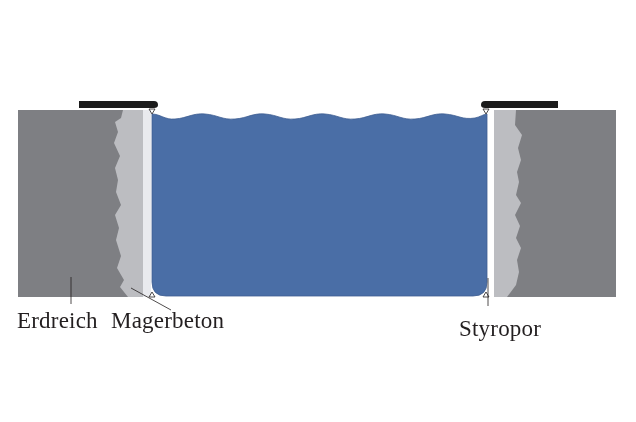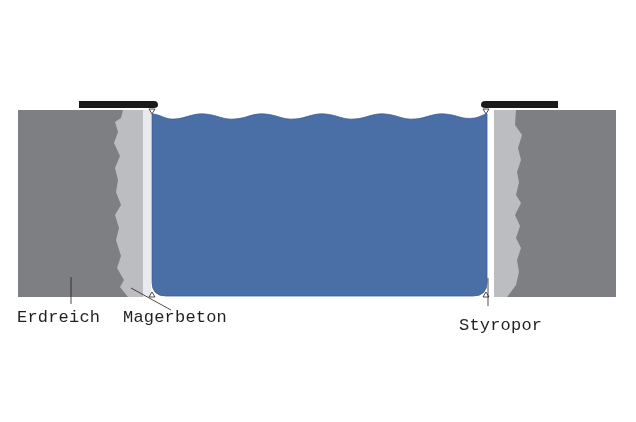--- a/index.html
+++ b/index.html
@@ -1,21 +1,21 @@
 <!DOCTYPE html>
 <html><head>
 <meta charset="utf-8">
 <style>
   html, body { margin: 0; padding: 0; background: #ffffff; }
   body { width: 636px; height: 422px; position: relative; overflow: hidden; }
   #diagram { position: absolute; left: 0; top: 0; width: 636px; height: 422px; }
   .label {
     position: absolute;
-    font-family: Liberation Mono, monospace;
-    font-size: 17px;
+    font-family: Liberation Serif, serif;
+    font-size: 23px;
     color: #231f20;
     letter-spacing: 0.2px;
     white-space: nowrap;
   }
 </style>
 </head>
 <body>
 
 <svg id="diagram" width="636" height="422" viewBox="0 0 636 422" xmlns="http://www.w3.org/2000/svg">
 
@@ -55,14 +55,14 @@
   <path fill="none" stroke="#231f20" stroke-width="0.8" d="M483,109 L489,109 L486,114 Z"></path>
   <path fill="none" stroke="#231f20" stroke-width="0.8" d="M149,297 L155,297 L152,292 Z"></path>
   <path fill="none" stroke="#231f20" stroke-width="0.8" d="M483,297 L489,297 L486,292 Z"></path>
 
   <line x1="71" y1="277" x2="71" y2="304" stroke="#231f20" stroke-width="0.8"></line>
   <line x1="131" y1="288" x2="171" y2="310" stroke="#231f20" stroke-width="0.8"></line>
   <line x1="488" y1="278" x2="488" y2="306" stroke="#231f20" stroke-width="0.8"></line>
 </svg>
 
 <div class="label" style="left:17px; top:308px;">Erdreich</div>
-<div class="label" style="left:123px; top:308px;">Magerbeton</div>
+<div class="label" style="left:111px; top:308px;">Magerbeton</div>
 <div class="label" style="left:459px; top:316px;">Styropor</div>
 
 </body></html>

